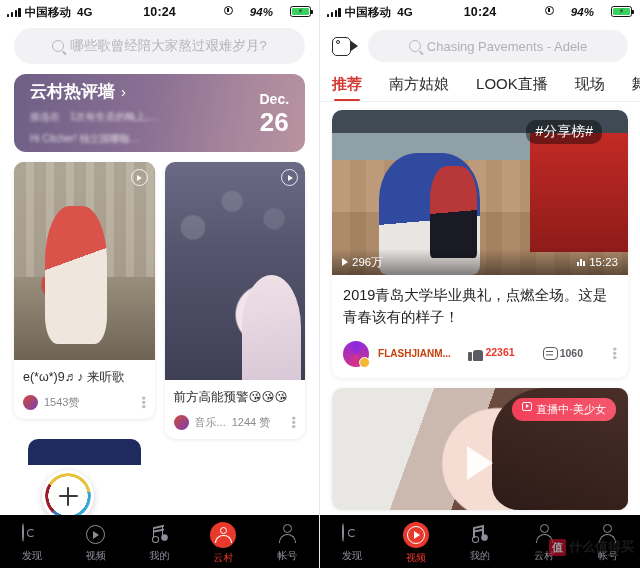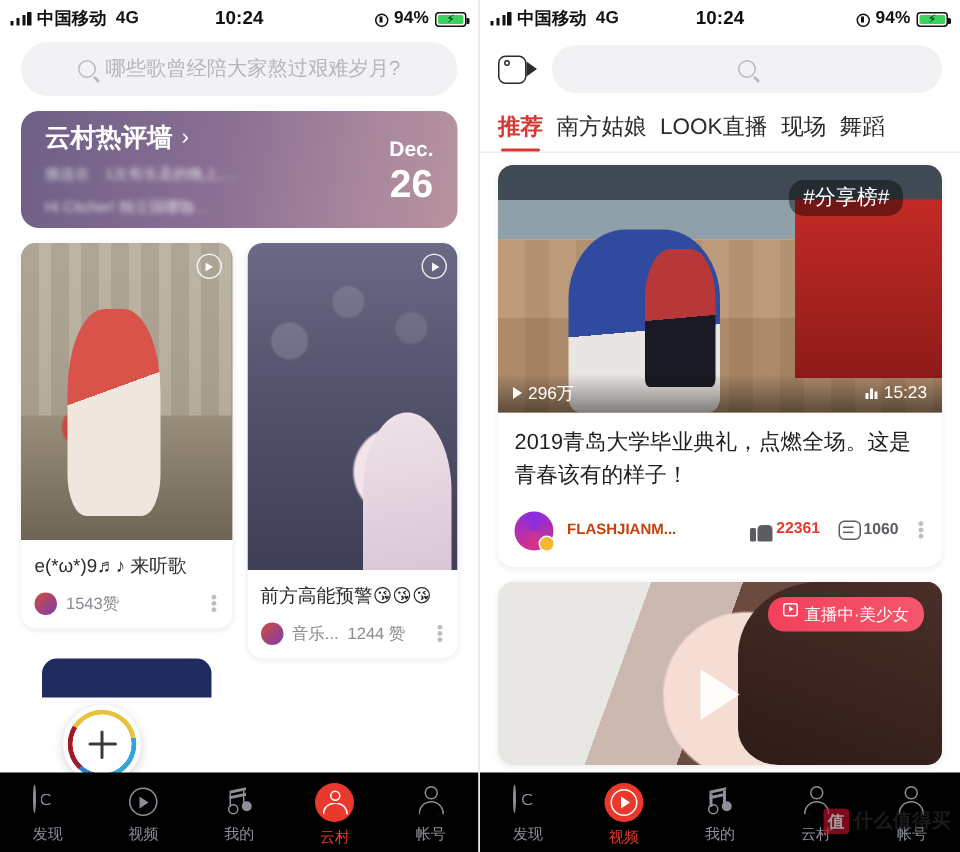--- a/index.html
+++ b/index.html
@@ -18,21 +18,21 @@
     letter-spacing:.1px;
   }
   .sb-left { display:flex; align-items:center; gap:4px; }
   .sig { display:flex; align-items:flex-end; gap:1.5px; height:9px; }
   .sig i { width:2.3px; background:#111; display:block; border-radius:.4px; }
   .sig i:nth-child(1){height:3px}.sig i:nth-child(2){height:5px}
   .sig i:nth-child(3){height:7px}.sig i:nth-child(4){height:9px}
   .sb-carrier { font-size:11.5px; }
   .sb-net { font-size:11.5px; margin-left:2px; }
   .sb-time { position:absolute; left:0; right:0; text-align:center; font-size:12.5px; pointer-events:none; }
-  .sb-right { margin-left:auto; display:flex; align-items:flex-end; gap:4px; position:relative; z-index:2; }
+  .sb-right { margin-left:auto; display:flex; align-items:flex-start; gap:17px; position:relative; z-index:2;font-style:italic; }
   .loc-ico { width:9px; height:9px; border:1.3px solid #111; border-radius:50%; position:relative; }
   .loc-ico:after { content:""; position:absolute; left:2.4px; top:1.2px; width:2px; height:4px; background:#111; }
   .batt { width:21px; height:10.5px; border:1.2px solid #111; border-radius:2.6px; padding:1px; position:relative; }
   .batt:after { content:""; position:absolute; right:-3px; top:3px; width:1.7px; height:4px; background:#111; border-radius:0 1px 1px 0; }
   .batt i { display:block; height:100%; width:100%; background:#3ad15f; border-radius:1.2px; }
   .bolt { position:absolute; left:50%; top:50%; transform:translate(-50%,-50%); font-size:8px; color:#111; }
 
   
   .l-header { display:flex; align-items:center; height:44px; padding:0 14px; }
   .addfriend { width:26px; height:26px; position:relative; flex:0 0 auto; }
@@ -131,21 +131,21 @@
   
   .r-header { display:flex; align-items:center; gap:10px; height:44px; padding:0 12px; }
   .camico { width:26px; height:19px; position:relative; flex:0 0 auto; }
   .camico .body { position:absolute; left:0; top:0; width:19px; height:19px; border:1.7px solid #2b2b2b; border-radius:5px; }
   .camico .lens { position:absolute; left:3.6px; top:3.6px; width:4px; height:4px; border:1.4px solid #2b2b2b; border-radius:50%; }
   .camico .tri { position:absolute; right:0; top:4px; width:0; height:0;
     border-top:5.5px solid transparent; border-bottom:5.5px solid transparent; border-left:7px solid #2b2b2b; }
   .r-search { flex:1; height:32px; background:#f2f2f4; border-radius:16px; display:flex;
     align-items:center; justify-content:center; gap:6px; }
   .r-search span { font-size:13px; color:#b0b0b6; }
-  .r-tabs { display:flex; align-items:flex-end; gap:9px; padding:0 12px; height:34px; border-bottom:1px solid #eeeef0; }
+  .r-tabs { display:flex; align-items:flex-end; gap:27px; padding:0 12px; height:34px; border-bottom:1px solid #eeeef0; }
   .r-tab { font-size:15px; color:#2b2b2b; position:relative; padding-bottom:7px; white-space:nowrap; }
   .r-tab.active { color:#d33a31; font-weight:bold; }
   .r-tab.active:after { content:""; position:absolute; left:50%; transform:translateX(-50%);
     bottom:0; width:26px; height:2.4px; background:#d33a31; border-radius:2px; }
 
   .v-card { margin:8px 12px 0; background:#fff; border-radius:10px; overflow:hidden;
     box-shadow:0 1px 5px rgba(0,0,0,.08); }
   .v-thumb { position:relative; height:165px; background:
       linear-gradient(180deg,#3f4a55 0 14%, #8fa0a8 14% 30%, #c0a288 30% 62%, #9e7e63 62% 100%); }
   .v-thumb .stage { position:absolute; left:0; right:0; top:30%; bottom:0;
@@ -167,21 +167,21 @@
   .bars i { width:1.8px; background:#fff; display:block; }
   .bars i:nth-child(1){height:4px}.bars i:nth-child(2){height:7px}.bars i:nth-child(3){height:5px}
   .v-dur { margin-left:auto; display:flex; align-items:center; }
   .v-title { padding:10px 11px 2px; font-size:14.5px; line-height:1.5; color:#1f1f1f; }
   .v-foot { display:flex; align-items:center; padding:10px 11px 11px; gap:9px; }
   .av-ring { width:26px; height:26px; border-radius:50%; position:relative; flex:0 0 auto;
     background:conic-gradient(#8a2be2,#d63384,#8a2be2); }
   .av-ring:after { content:""; position:absolute; right:-1px; bottom:-1px; width:9px; height:9px;
     border-radius:50%; background:#f5b731; border:1.4px solid #fff; }
   .v-author { font-size:10px; color:#c2410c; font-weight:bold; }
-  .v-stats { margin-left:auto; display:flex; align-items:center; gap:12px; }
+  .v-stats { margin-left:auto; display:flex; align-items:center; gap:28px; }
   .stat { display:flex; align-items:flex-start; gap:2px; }
   .thumbup { width:15px; height:15px; position:relative; }
   .thumbup:before { content:""; position:absolute; left:0; bottom:0; width:4px; height:9px;
     background:#5b5b62; border-radius:1px; }
   .thumbup:after { content:""; position:absolute; left:5px; bottom:0; width:10px; height:11px;
     background:#5b5b62; border-radius:3px 3px 1px 1px; }
   .cmt { width:15px; height:13px; border:1.5px solid #5b5b62; border-radius:4px; position:relative; }
   .cmt:after { content:""; position:absolute; left:2.5px; top:3.2px; width:7px; height:1.3px;
     background:#5b5b62; box-shadow:0 3.4px 0 #5b5b62; }
   .stat-num { font-size:10.5px; color:#e8392c; font-weight:bold; }
@@ -396,20 +396,21 @@
   </div>
 
   <div class="r-header">
     <div class="camico">
       <span class="body"></span>
         <span class="lens"></span>
         <span class="tri"></span>
     </div>
     <div class="r-search">
       <span class="mag"></span>
+      <span>Chasing Pavements - Adele</span>
     </div>
   </div>
 
   <div class="r-tabs">
     <div class="r-tab active">推荐</div>
     <div class="r-tab">南方姑娘</div>
     <div class="r-tab">LOOK直播</div>
     <div class="r-tab">现场</div>
     <div class="r-tab">舞蹈</div>
   </div>

